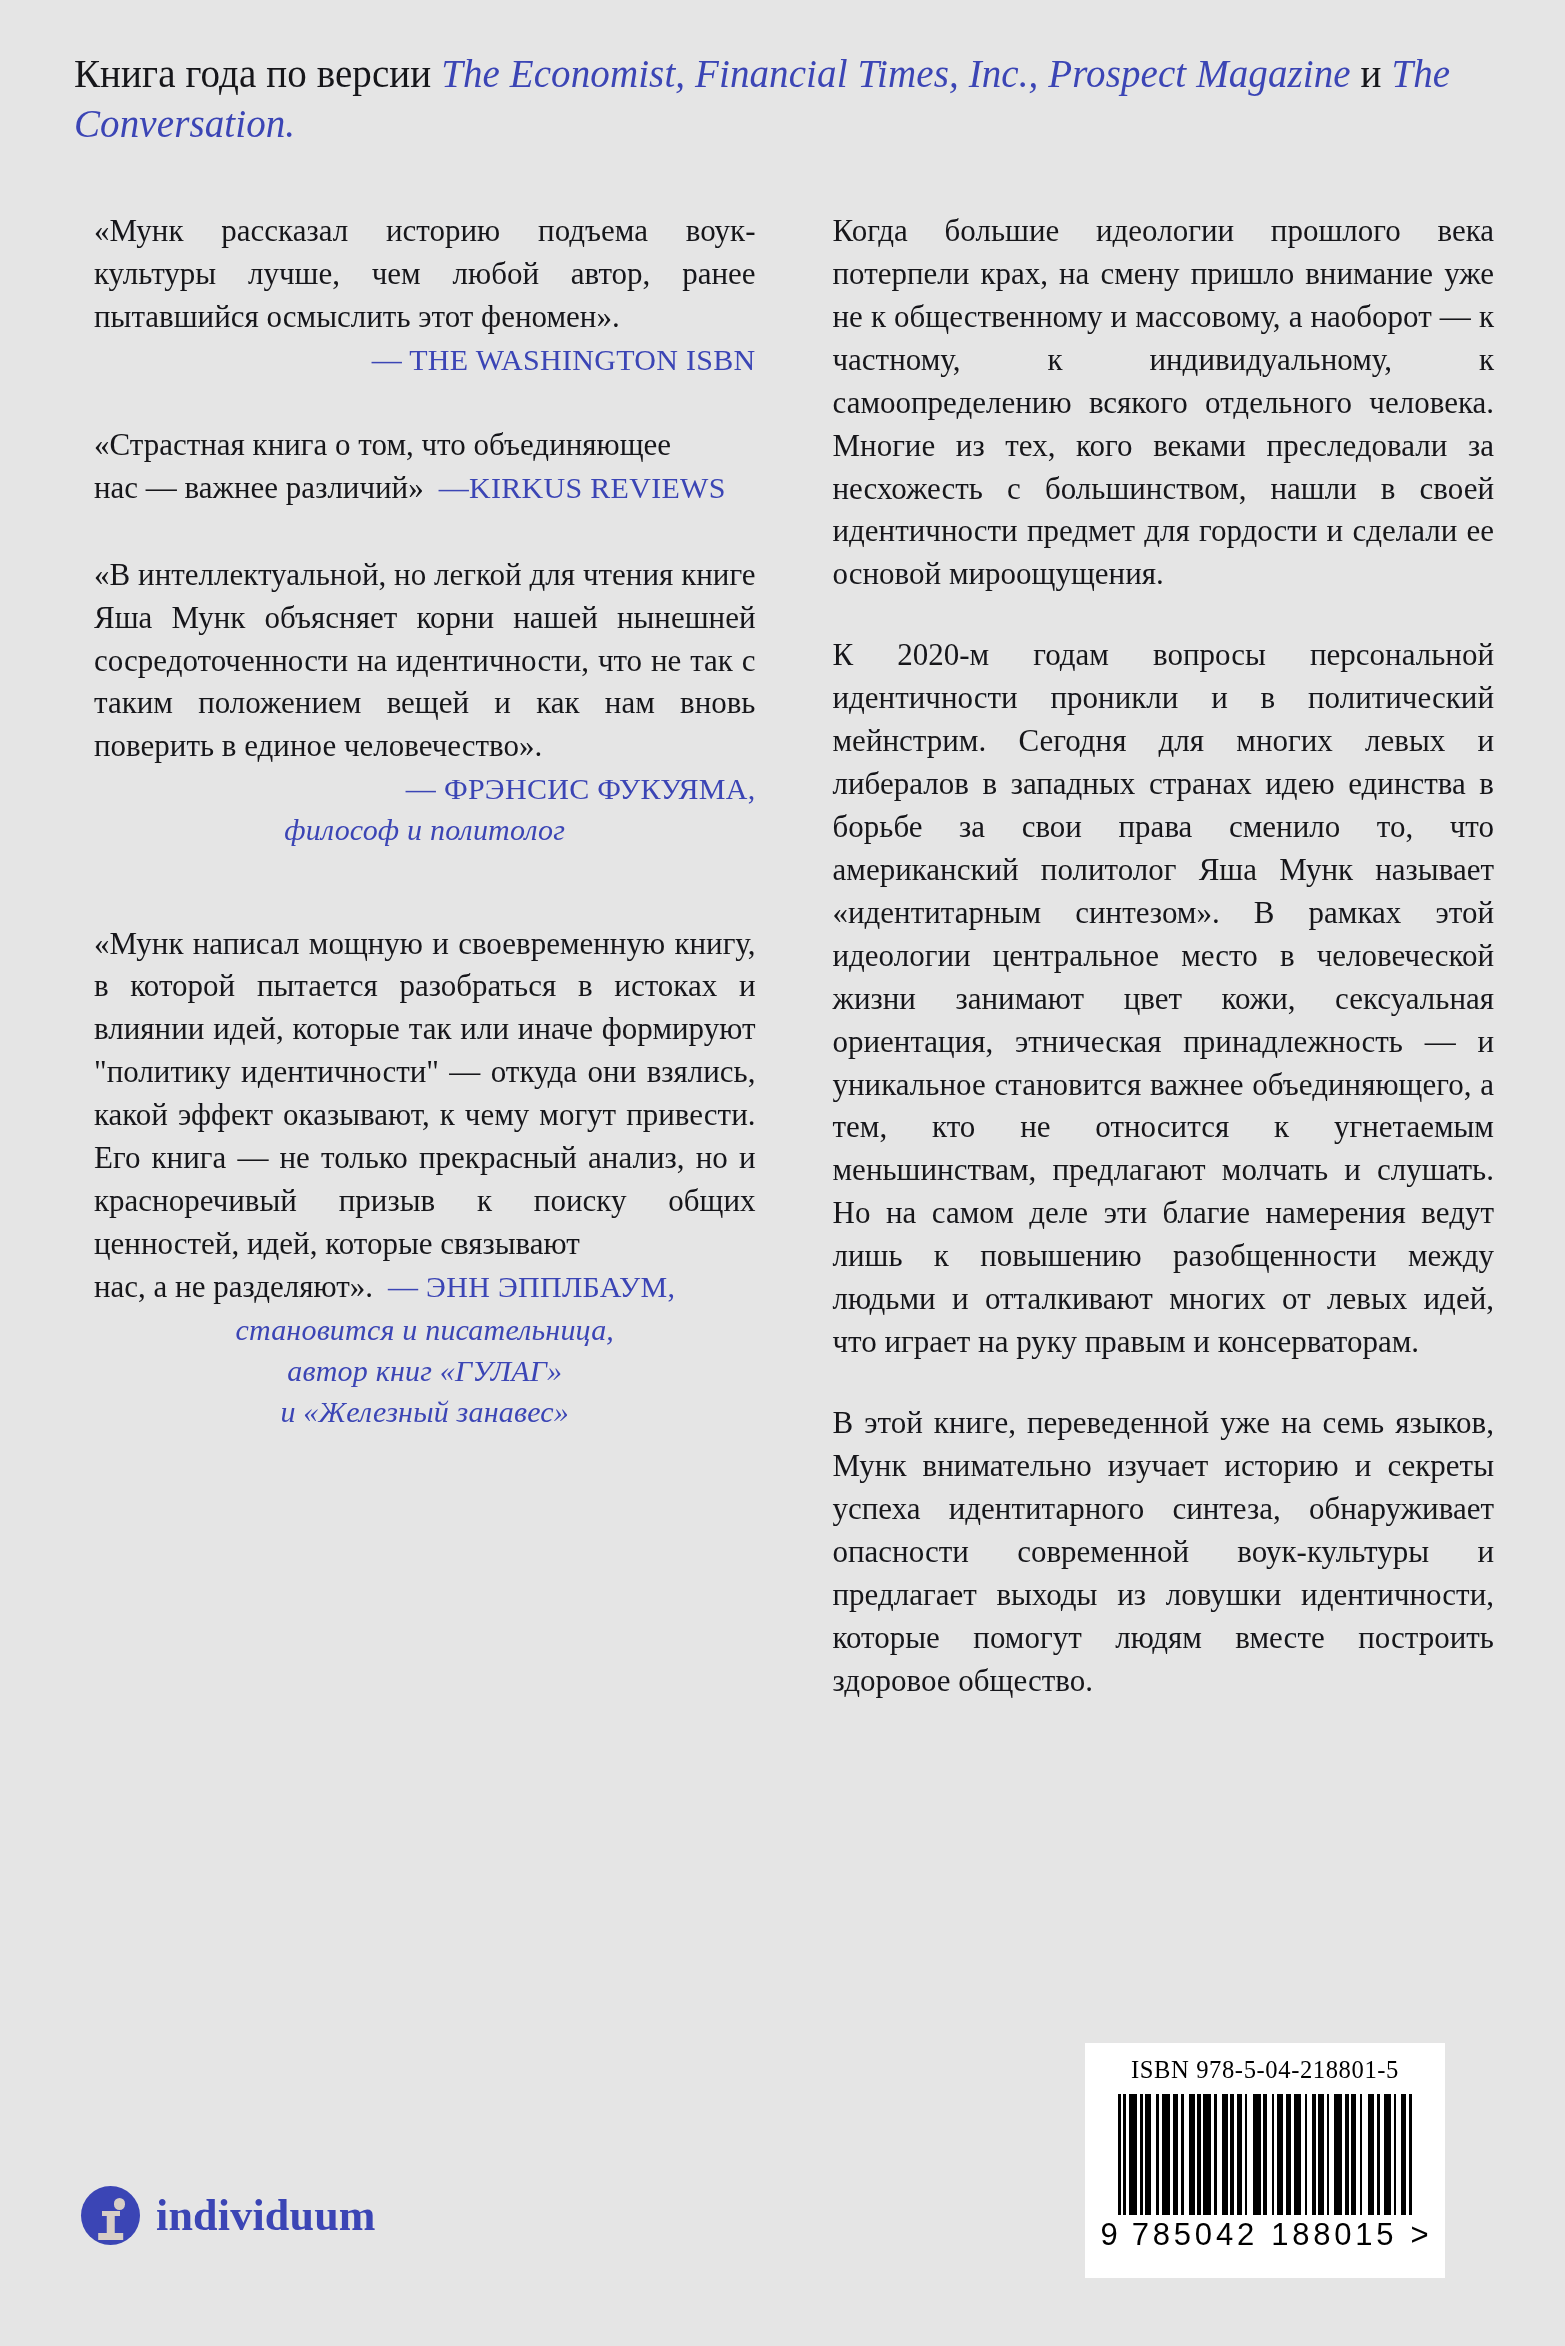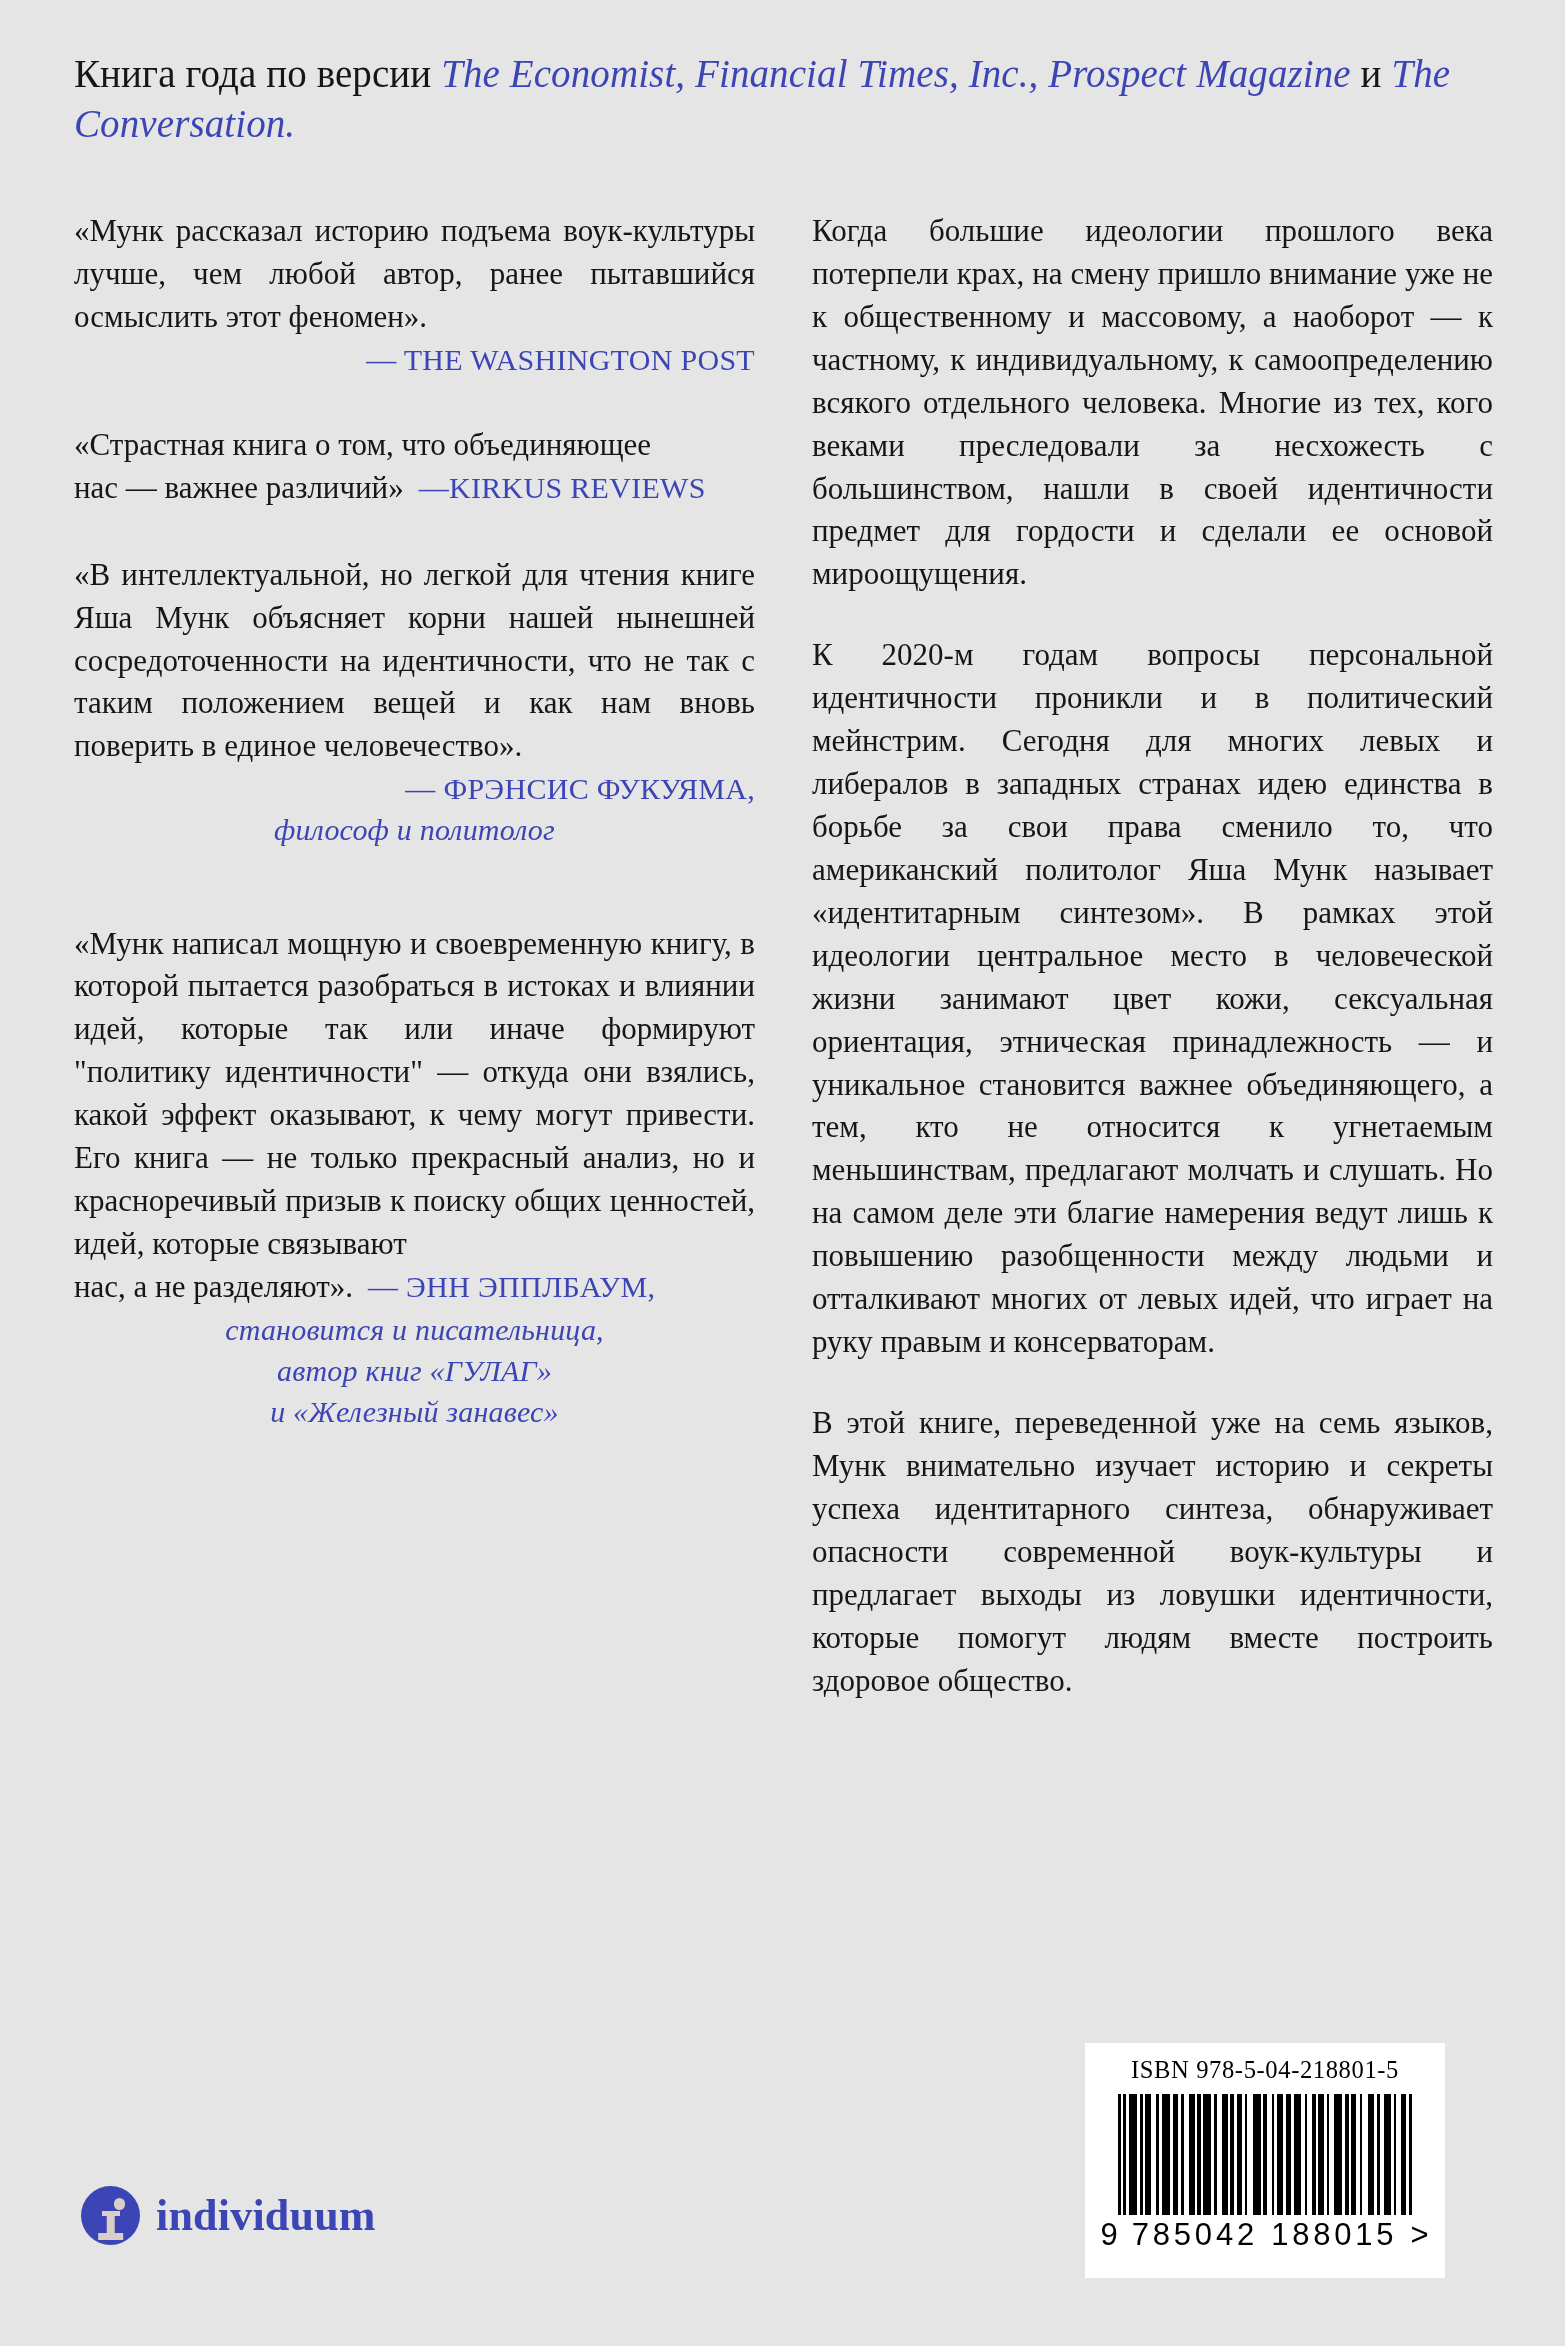--- a/index.html
+++ b/index.html
@@ -42,20 +42,21 @@
   .columns {
     position: absolute;
     left: 74px;
     top: 210px;
     width: 1420px;
     display: flex;
     gap: 57px;
   }
   .col {
     width: 681px;
+    margin-left: 20px;
   }
 
   
   .quote-block {
     margin-bottom: 44px;
   }
   .quote-block.gap-big {
     margin-bottom: 72px;
   }
   .quote-text {
@@ -232,21 +233,21 @@
   <div class="header">
     <span>Книга года по версии </span><span class="accent">The Economist, Financial Times, Inc., Prospect Magazine</span><span> и </span><span class="accent">The Conversation.</span>
   </div>
 
   <div class="columns">
 
     <div class="col">
 
       <div class="quote-block">
         <p class="quote-text">«Мунк рассказал историю подъема воук-культуры лучше, чем любой автор, ранее пытавшийся осмыслить этот феномен».</p>
-        <p class="attrib">— THE WASHINGTON POST</p>
+        <p class="attrib">— THE WASHINGTON ISBN</p>
       </div>
 
       <div class="quote-block">
         <p class="quote-text">«Страстная книга о том, что объединяющее</p>
         <div class="q-line-mixed">
           <span class="left-part">нас — важнее различий»</span>
           <span class="right-part">—KIRKUS REVIEWS</span>
         </div>
       </div>
 

